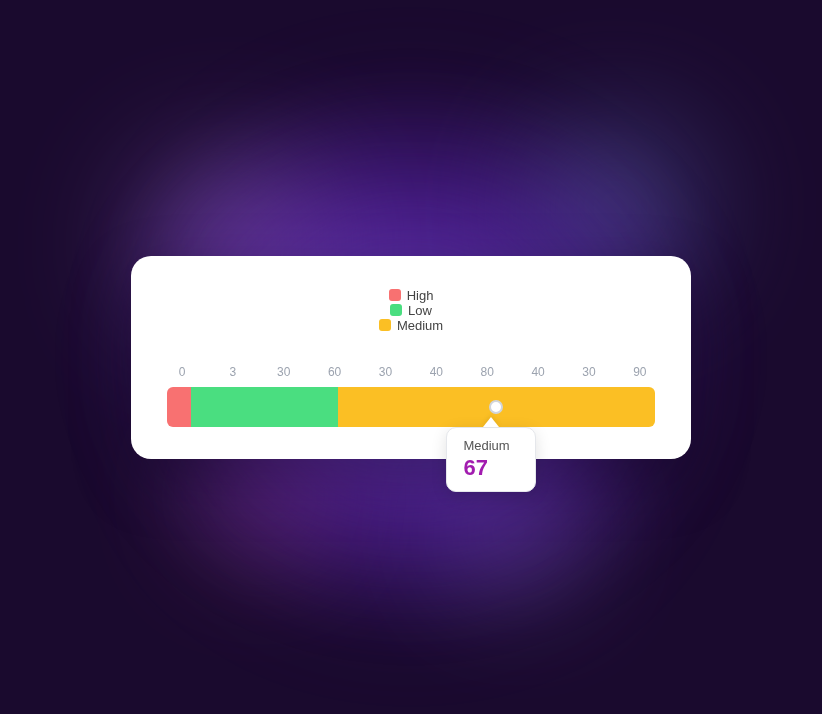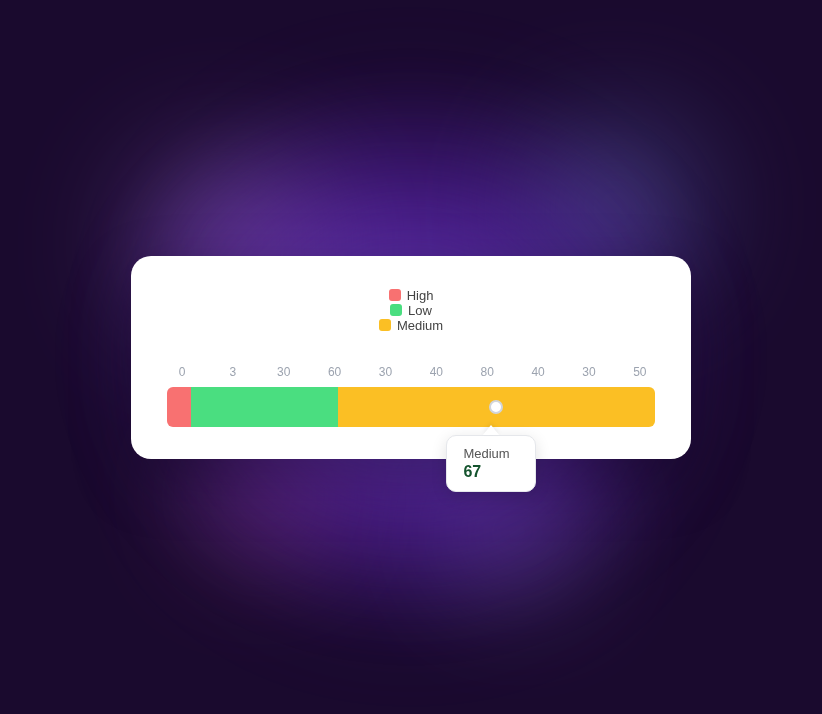--- a/index.html
+++ b/index.html
@@ -178,23 +178,23 @@
       min-width: 90px;
     }
 
     .tooltip-label {
       font-size: 13px;
       color: #555;
       margin-bottom: 2px;
     }
 
     .tooltip-value {
-      font-size: 16px;
+      font-size: 22px;
       font-weight: 700;
-      color: #14532d;
+      color: #a21caf;
     }
 
     
     .tooltip-arrow {
       width: 0;
       height: 0;
       border-left: 8px solid transparent;
       border-right: 8px solid transparent;
       border-bottom: 10px solid white;
       position: absolute;
@@ -251,21 +251,21 @@
     <div class="axis-labels">
       <span class="axis-label">0</span>
       <span class="axis-label">3</span>
       <span class="axis-label">30</span>
       <span class="axis-label">60</span>
       <span class="axis-label">30</span>
       <span class="axis-label">40</span>
       <span class="axis-label">80</span>
       <span class="axis-label">40</span>
       <span class="axis-label">30</span>
-      <span class="axis-label">50</span>
+      <span class="axis-label">90</span>
     </div>
 
     <div class="bar-container">
       <div class="bar-segment seg-high"></div>
       <div class="bar-segment seg-low"></div>
       <div class="bar-segment seg-medium"></div>
 
       <div class="marker-dot"></div>
 
       <div class="tooltip-wrapper">

